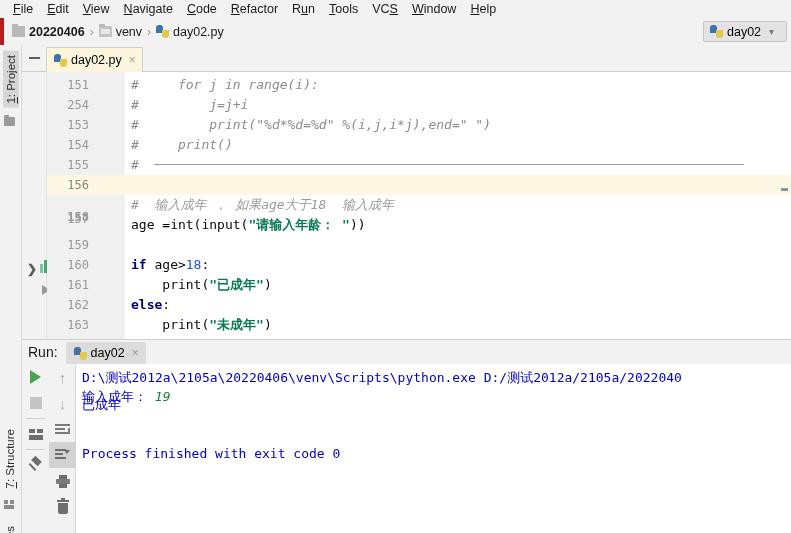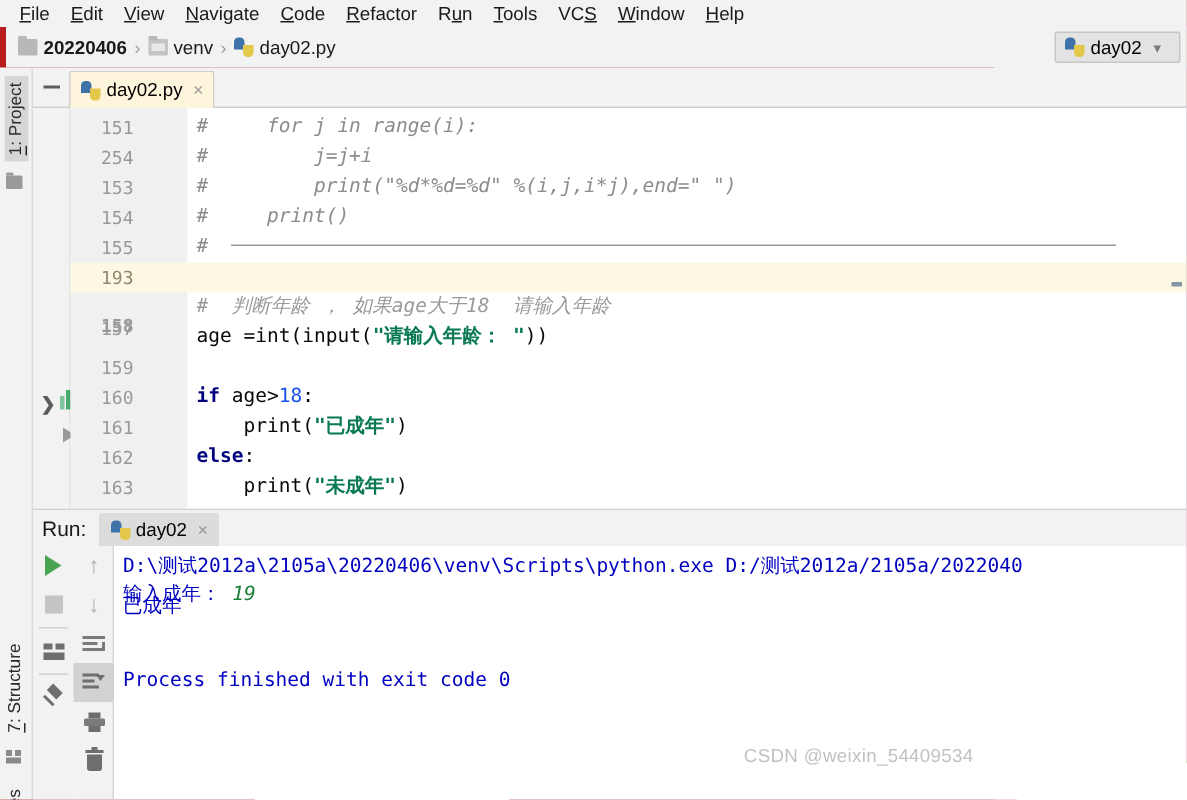--- a/index.html
+++ b/index.html
@@ -471,21 +471,21 @@
     </div>
 
     <div class="gutter">
       <div class="gutter-hl" id="gutter-hl" style="top: 103px;"></div>
       <div id="line-numbers">
           <div class="ln" style="top: 3px;">151</div>
           <div class="ln" style="top: 23px;">254</div>
           <div class="ln" style="top: 43px;">153</div>
           <div class="ln" style="top: 63px;">154</div>
           <div class="ln" style="top: 83px;">155</div>
-          <div class="ln cur" style="top: 103px;">193</div>
+          <div class="ln cur" style="top: 103px;">156</div>
           <div class="ln" style="top: 137px;">157</div>
           <div class="ln" style="top: 135px; font-weight: bold;">158</div>
           <div class="ln" style="top: 163px;">159</div>
           <div class="ln" style="top: 183px;">160</div>
           <div class="ln" style="top: 203px;">161</div>
           <div class="ln" style="top: 223px;">162</div>
           <div class="ln" style="top: 243px;">163</div>
         </div>
       <div class="fold-marker" id="fold-marker" style="top: 127px;">
           <span class="m"></span>
@@ -494,21 +494,21 @@
 
     <div class="codearea">
       <div class="row-hl" id="row-hl" style="top: 103px;"></div>
       <div id="code-lines">
           <div class="cline" style="top: 3px;"><span class="cmt">#     for j in range(i):</span></div>
           <div class="cline" style="top: 23px;"><span class="cmt">#         j=j+i</span></div>
           <div class="cline" style="top: 43px;"><span class="cmt">#         print("%d*%d=%d" %(i,j,i*j),end=" ")</span></div>
           <div class="cline" style="top: 63px;"><span class="cmt">#     print()</span></div>
           <div class="cline" style="top: 83px;"><span class="cmt">#  </span><span class="underline-cmt"></span></div>
           <div class="cline" style="top: 103px;"></div>
-          <div class="cline" style="top: 123px;"><span class="cmt-cn">#  判断年龄 ， 如果age大于18  请输入年龄</span></div>
+          <div class="cline" style="top: 123px;"><span class="cmt-cn">#  输入成年 ， 如果age大于18  输入成年</span></div>
           <div class="cline" style="top: 143px;"><span class="plain">age </span><span class="plain">=</span><span class="plain">int(input(</span><span class="str-cn">"请输入年龄： "</span><span class="plain">))</span></div>
           <div class="cline" style="top: 163px;"></div>
           <div class="cline" style="top: 183px;"><span class="kw">if</span><span class="plain"> age&gt;</span><span class="num">18</span><span class="plain">:</span></div>
           <div class="cline" style="top: 203px;"><span class="plain">    print(</span><span class="str-cn">"已成年"</span><span class="plain">)</span></div>
           <div class="cline" style="top: 223px;"><span class="kw">else</span><span class="plain">:</span></div>
           <div class="cline" style="top: 243px;"><span class="plain">    print(</span><span class="str-cn">"未成年"</span><span class="plain">)</span></div>
         </div>
     </div>
     <div class="ed-scroll-marker"></div>
   </div>
@@ -593,15 +593,14 @@
       <div id="console-lines">
           <div class="cons-line" style="top: 4px;"><span>D:\测试2012a\2105a\20220406\venv\Scripts\python.exe D:/测试2012a/2105a/2022040</span></div>
           <div class="cons-line" style="top: 23px;"><span>输入成年： </span><span class="cons-in">19</span></div>
           <div class="cons-line" style="top: 31px;"><span>已成年</span></div>
           <div class="cons-line" style="top: 61px;"><span></span></div>
           <div class="cons-line" style="top: 80px;"><span>Process finished with exit code 0</span></div>
         </div>
     </div>
   </div>
 
-  <div class="watermark">CSDN @weixin_54409534</div>
 
 </div>
 
 </body></html>

